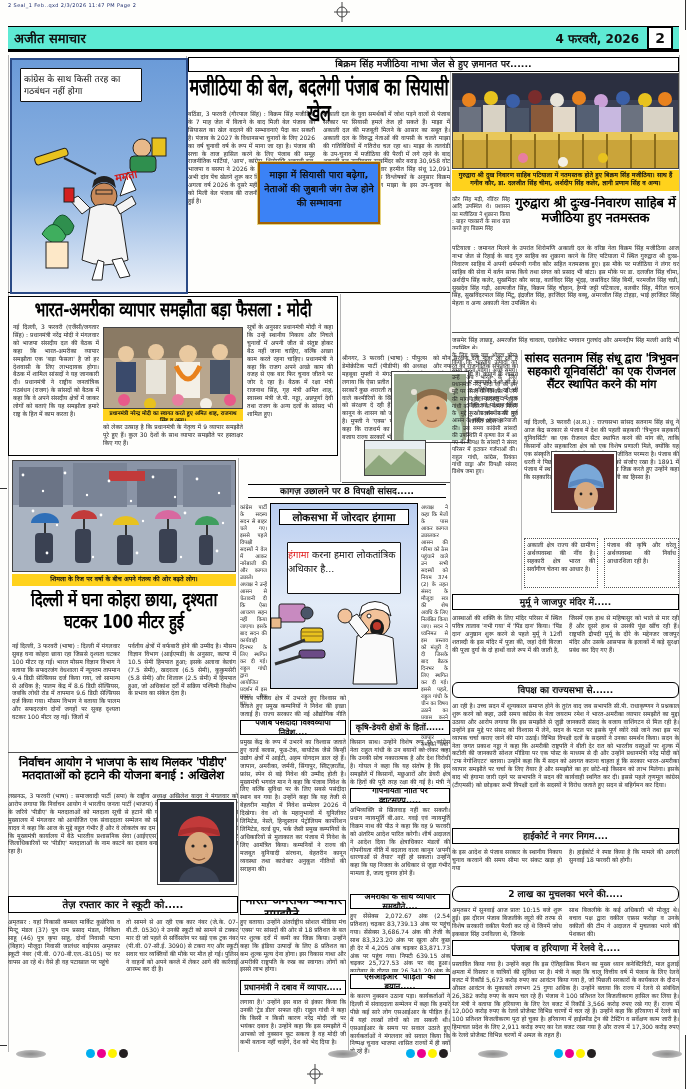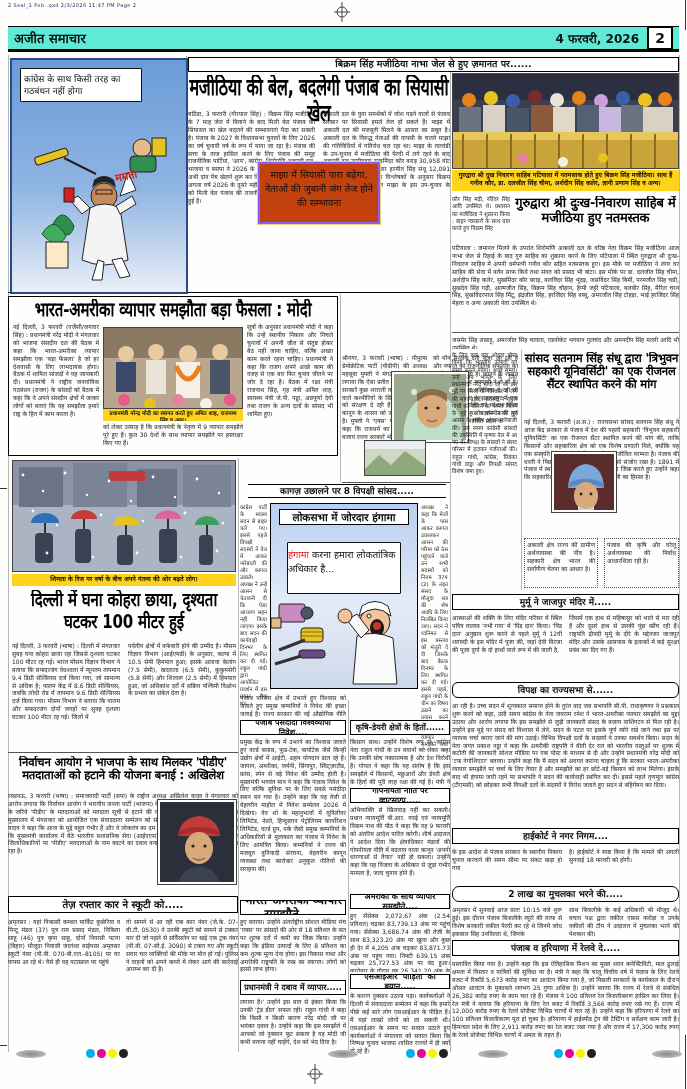--- a/index.html
+++ b/index.html
@@ -13,21 +13,21 @@
   .vsep{position:absolute;width:0;border-left:1px solid #b5b5b5;}
   .hsep{position:absolute;height:0;border-top:1px solid #555;}
   .masthead{display:flex;align-items:center;background:#5eead4;border-top:1.5px solid #000;border-bottom:3px solid #000;box-sizing:border-box;padding:0 6px;}
   .mh-name{font-size:13px;font-weight:bold;}
   .mh-date{font-size:12px;font-weight:bold;margin-left:auto;}
   .mh-page{width:22px;height:20px;border:2px solid #000;background:#fff;font-size:14px;font-weight:bold;display:flex;align-items:center;justify-content:center;margin-left:8px;}
   .printline{font-size:5px;color:#1b2a6b;letter-spacing:.4px;white-space:nowrap;}
   .cmyk{display:flex;gap:2px;}
   .cmyk i{width:9px;height:9px;border-radius:50%;display:block;}
   .groval{width:30px;height:8px;border-radius:50%;background:radial-gradient(#8a8a8a,#cfcfcf);}
-  .pull{background:#c2410c;border:2px solid #8b5cf6;outline:1px solid #e6d27a;font-weight:400;font-size:9.5px;text-align:center;line-height:1.45;padding:4px 3px;box-sizing:border-box;box-shadow:0 0 0 1px #fff;}
+  .pull{background:#3b82f6;border:2px solid #a16207;outline:1px solid #e6d27a;font-weight:700;font-size:9.5px;text-align:center;line-height:1.45;padding:4px 3px;box-sizing:border-box;box-shadow:0 0 0 1px #fff;}
   .bubble{background:#fff;border:1.5px solid #111;border-radius:1px;font-weight:normal;box-sizing:border-box;}
   .dotbox{border:1px dotted #555;box-sizing:border-box;padding:2px;}
 </style>
 </head>
 <body>
 
 <div class="page">
 
   <div class="abs printline" style="left:8px;top:2px;">2 Seal_1 Feb..qxd  2/3/2026  11:47 PM  Page 2</div>
   <svg class="abs" style="left:333px;top:2px;" width="18" height="20">

